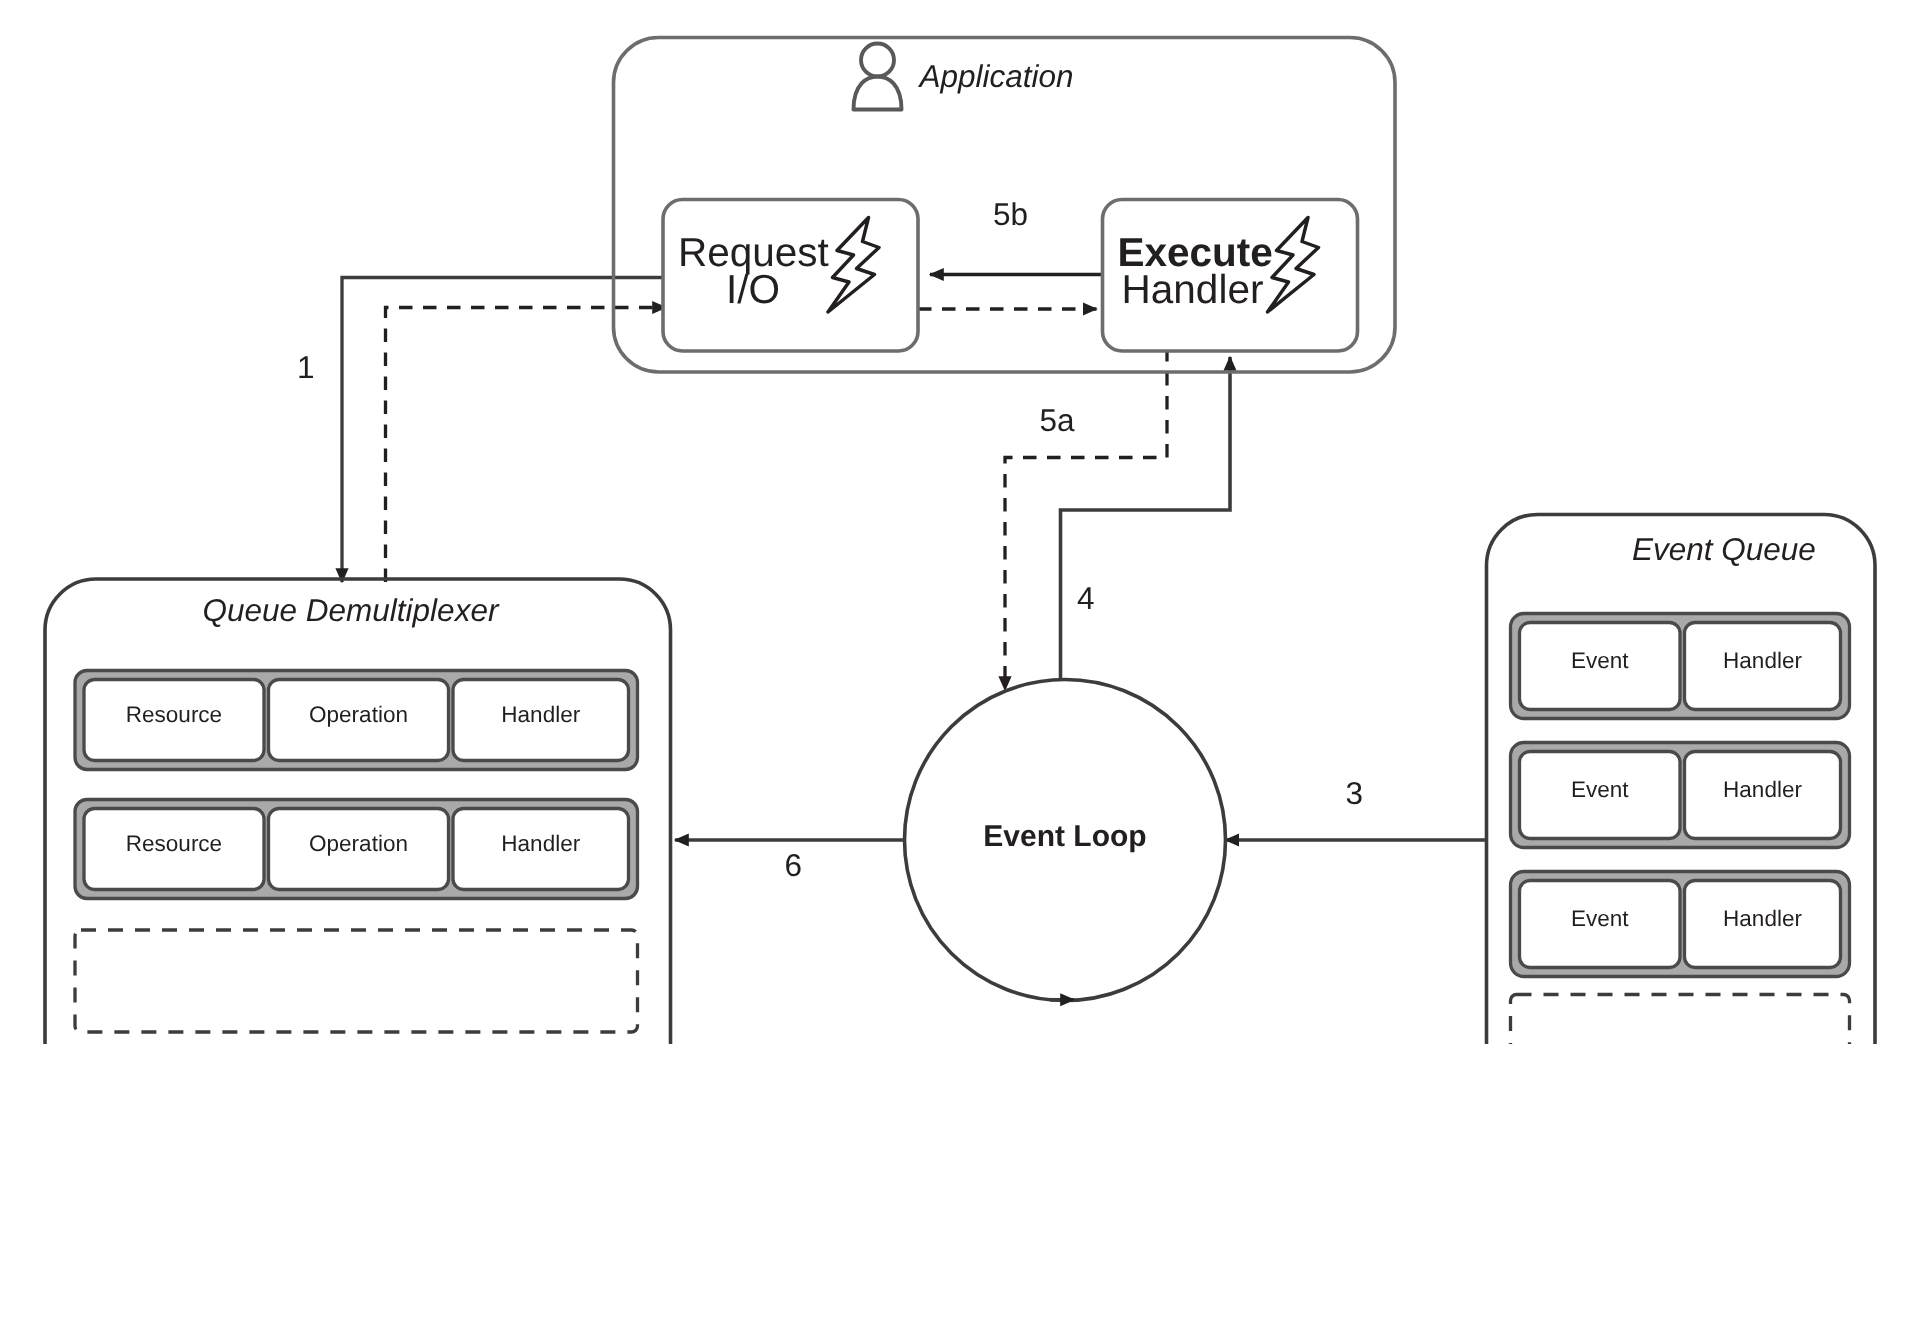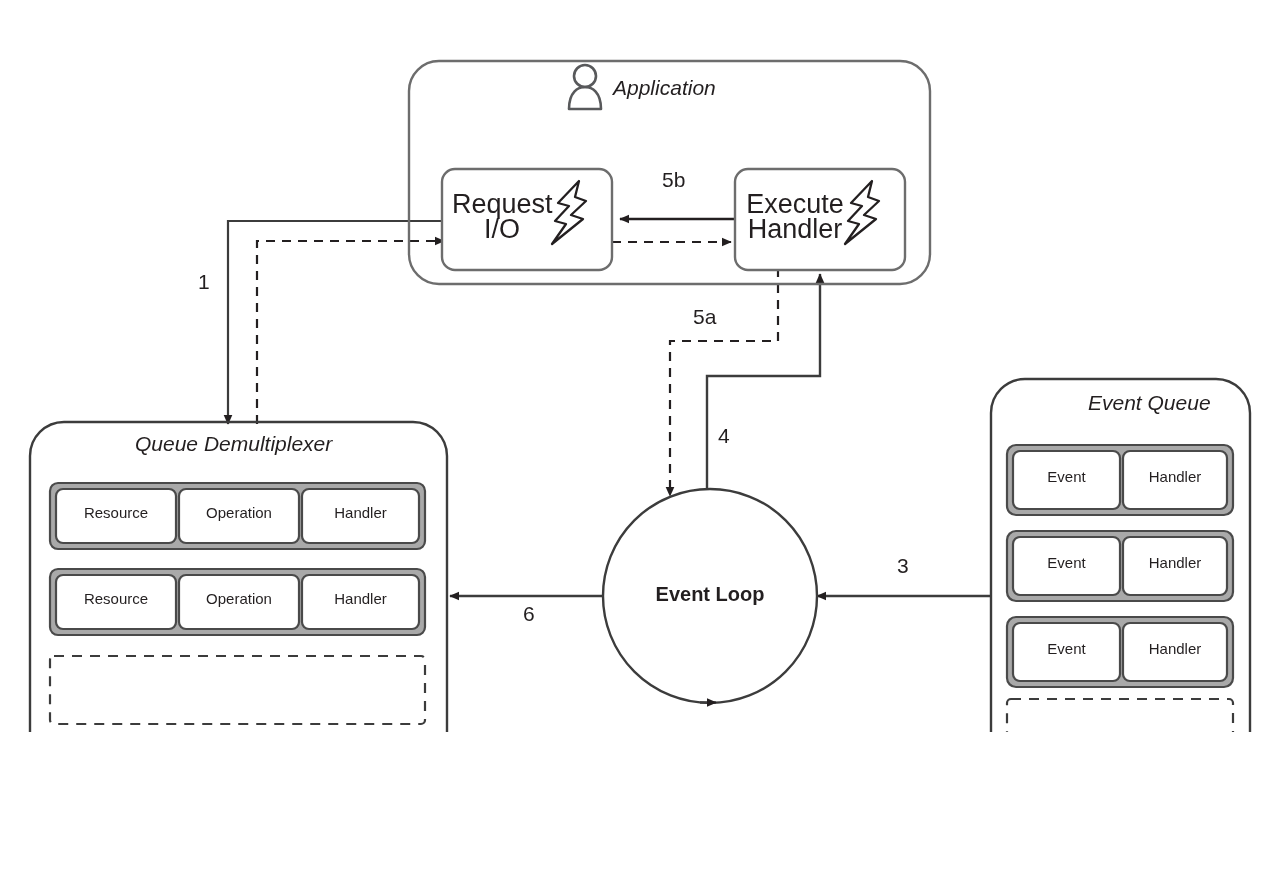--- a/index.html
+++ b/index.html
@@ -1,17 +1,17 @@
 <!DOCTYPE html>
 <html><head>
 <meta charset="utf-8">
 <style>
   html,body{margin:0;padding:0;background:#ffffff;}
   body{font-family:"Liberation Sans", sans-serif;}
-  #stage{position:relative;width:1280px;height:696px;background:#fff;overflow:hidden;margin-top:36px;}
+  #stage{position:relative;width:1280px;height:696px;background:#fff;overflow:hidden;}
   #stage svg{position:absolute;left:0;top:0;}
   .lbl{position:absolute;color:#231f20;white-space:nowrap;}
   .step-num{font-size:21px;}
   .grp-title{font-size:21px;font-style:italic;}
   .cell-text{font-size:15px;}
   .blk-text{font-size:27px;line-height:25px;text-align:center;}
   .loop-text{font-size:20px;font-weight:bold;}
 </style>
 </head>
 <body>
@@ -139,21 +139,21 @@
       <circle cx="710" cy="560" r="107" fill="#ffffff" stroke="#3c3c3c" stroke-width="2.4"></circle>
       <path d="M 700,666.5 L 716,666.5" fill="none" stroke="#3c3c3c" stroke-width="2.4" marker-end="url(#ah)"></path>
     </g>
   </svg>
 
   <div class="lbl grp-title" style="left:613px;top:40px;">Application</div>
 
   <div class="lbl blk-text" style="left:452px;top:156px;width:100px;">Request</div>
   <div class="lbl blk-text" style="left:452px;top:181px;width:100px;">I/O</div>
 
-  <div class="lbl blk-text" style="left:745px;top:156px;width:100px;">Execute</div>
+  <div class="lbl blk-text" style="left:745px;top:156px;width:100px;font-weight:bold;">Execute</div>
   <div class="lbl blk-text" style="left:745px;top:181px;width:100px;">Handler</div>
 
   <div class="lbl grp-title" style="left:135px;top:396px;">Queue Demultiplexer</div>
 
   <div class="lbl cell-text" style="left:56px;top:468px;width:120px;text-align:center;">Resource</div>
   <div class="lbl cell-text" style="left:179px;top:468px;width:120px;text-align:center;">Operation</div>
   <div class="lbl cell-text" style="left:302px;top:468px;width:117px;text-align:center;">Handler</div>
 
   <div class="lbl cell-text" style="left:56px;top:554px;width:120px;text-align:center;">Resource</div>
   <div class="lbl cell-text" style="left:179px;top:554px;width:120px;text-align:center;">Operation</div>

